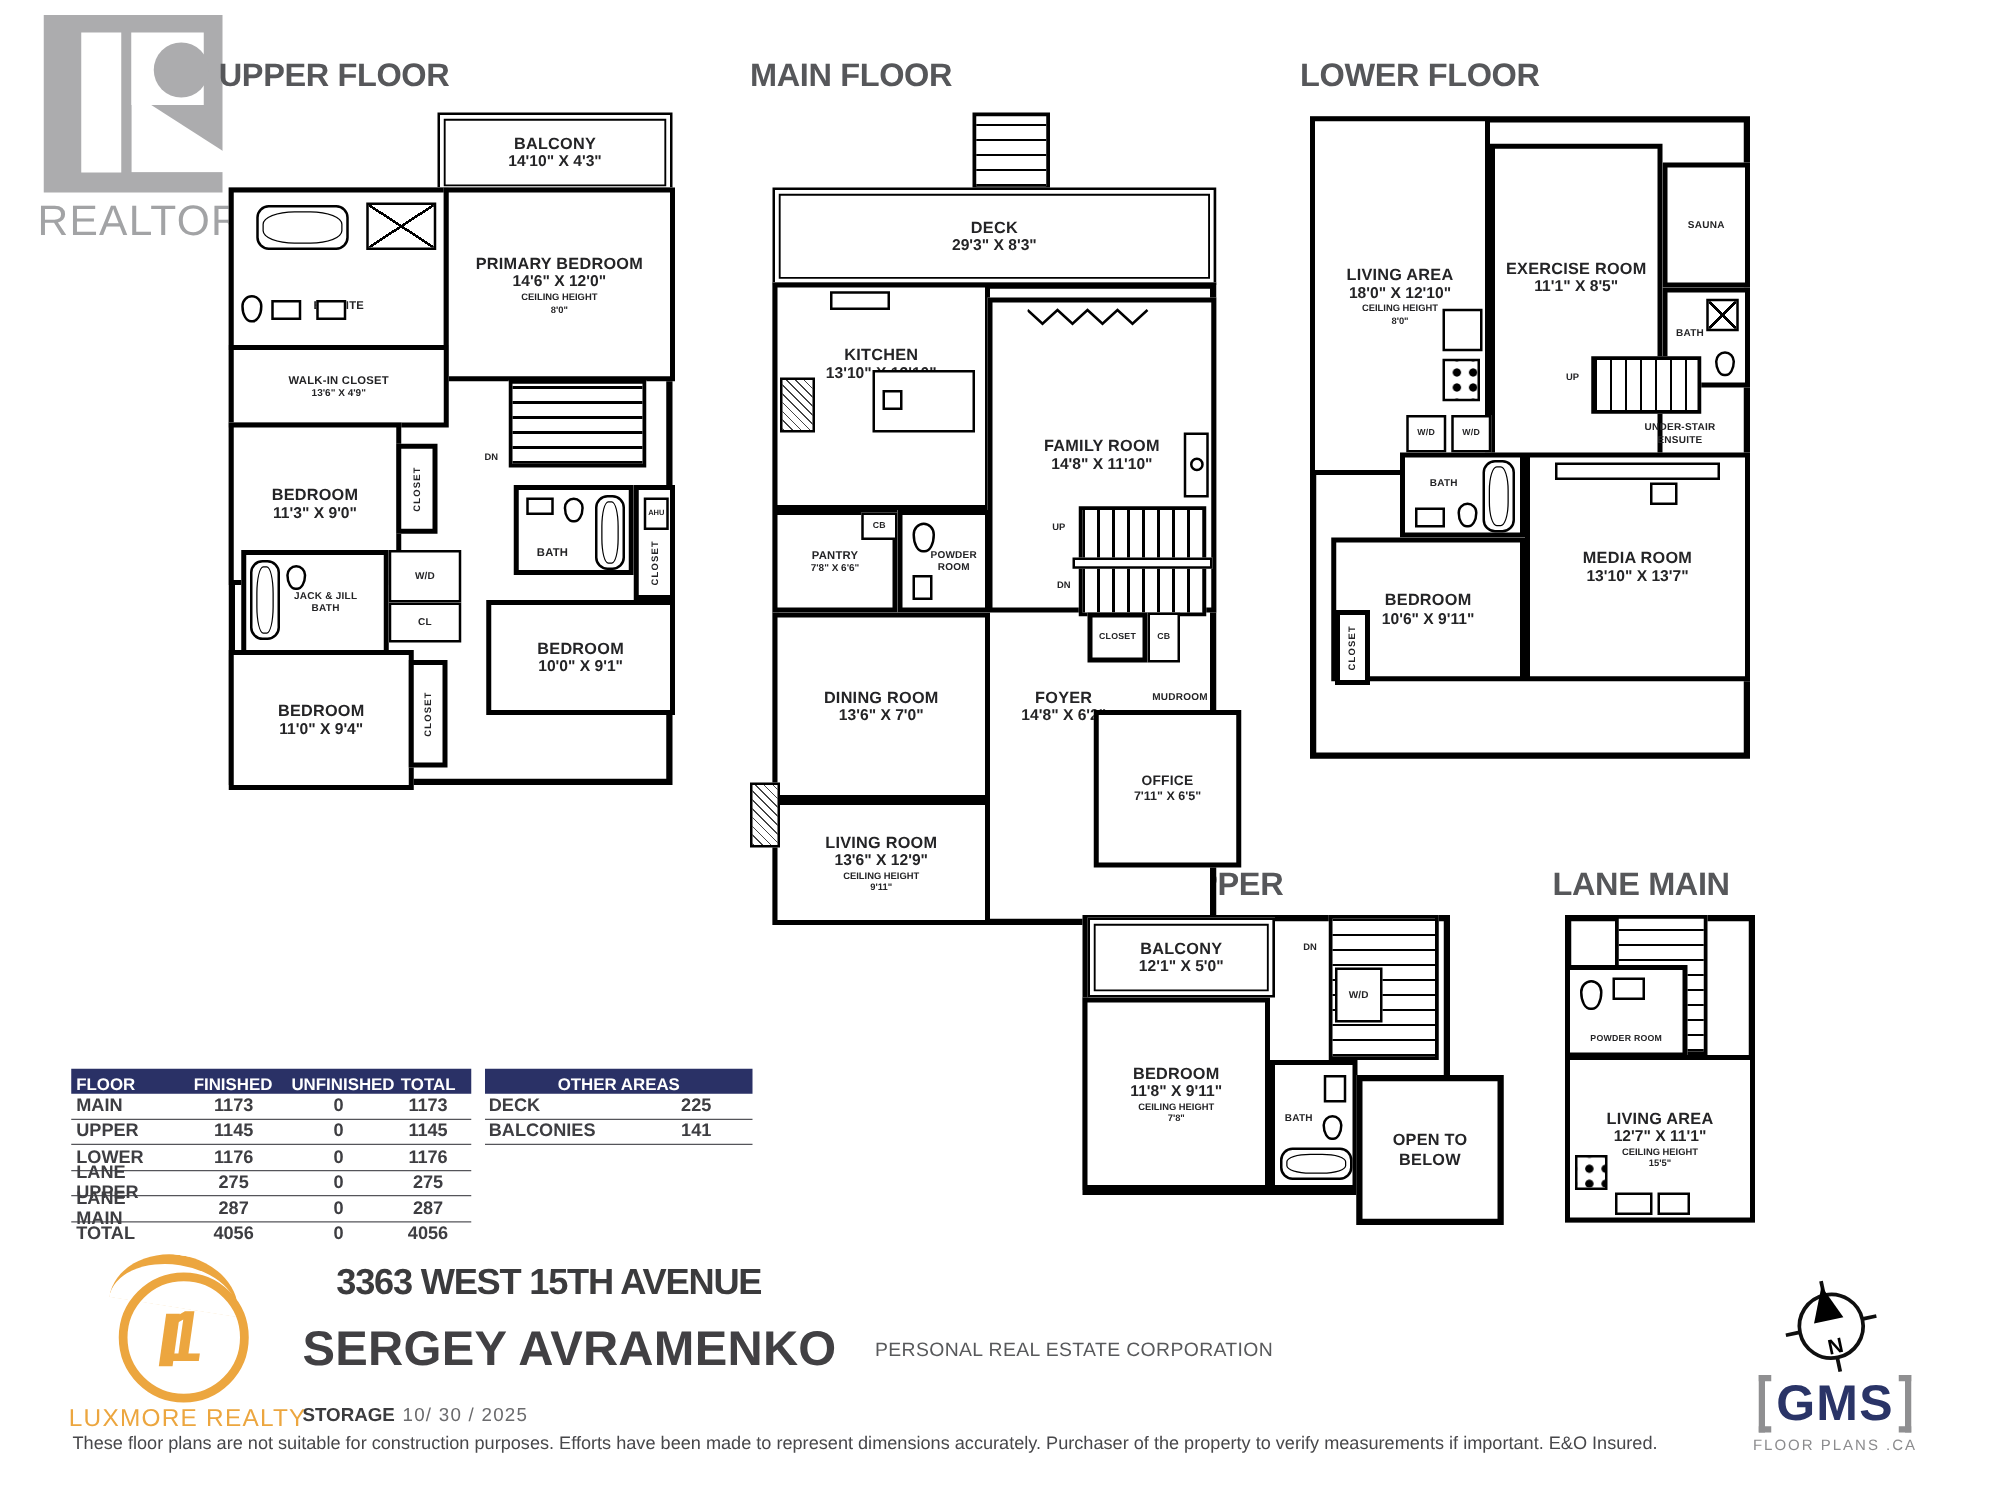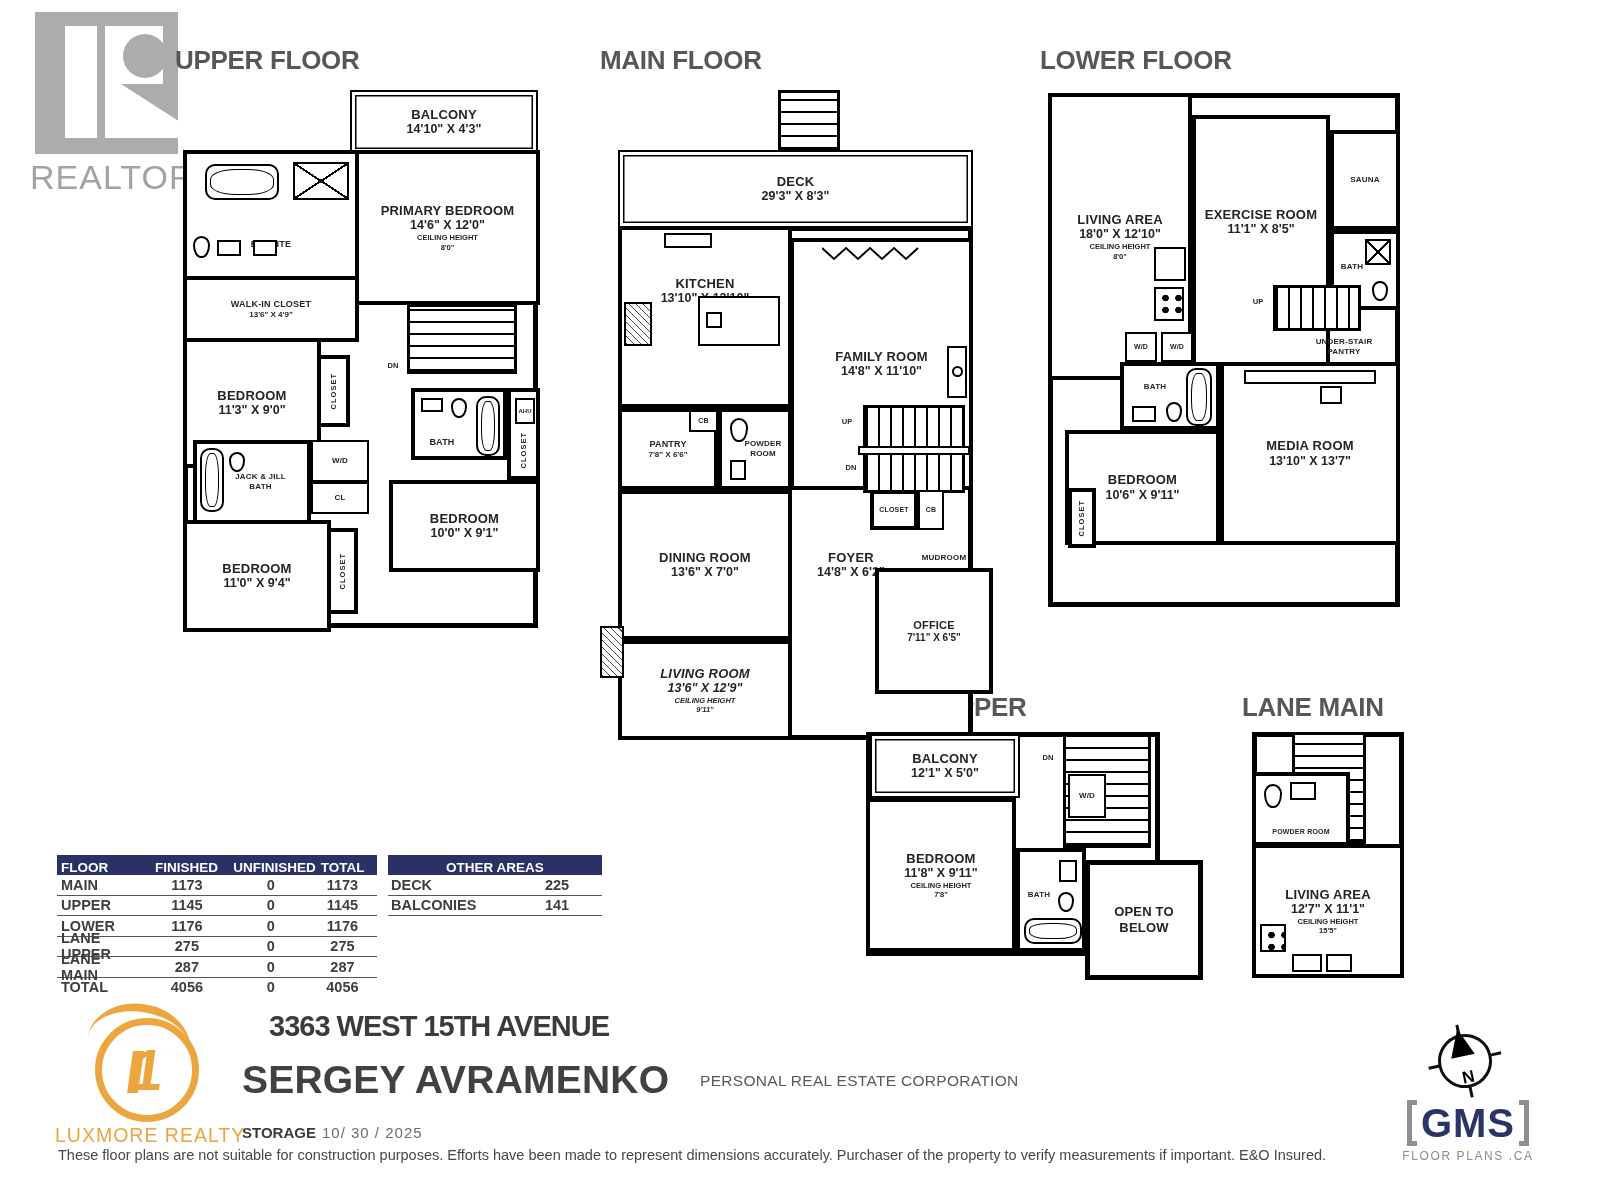--- a/index.html
+++ b/index.html
@@ -265,21 +265,21 @@
     <div class="rm" style="left:285px;top:402px;width:48px;height:40px;">
       <span class="nm s7">CLOSET</span>
     </div>
     <div class="rm b2" style="left:333px;top:402px;width:26px;height:40px;">
       <span class="nm s7">CB</span>
     </div>
     <div class="lb" style="left:330px;top:442px;width:58px;height:56px;">
       <span class="nm s8">MUDROOM</span>
     </div>
 
-    <div class="rm" style="left:33px;top:552px;width:174px;height:100px;font-style:italic;">
+    <div class="rm" style="left:33px;top:552px;width:174px;height:100px;">
       <span class="nm">LIVING ROOM</span>
       <span class="dm">13'6" X 12'9"</span>
       <span class="ch">CEILING HEIGHT</span>
       <span class="ch">9'11"</span>
     </div>
     <div class="fix hatch" style="left:15px;top:538px;width:24px;height:52px;"></div>
 
     <div class="rm" style="left:290px;top:480px;width:118px;height:126px;">
       <span class="nm s11">OFFICE</span>
       <span class="dm s10">7'11" X 6'5"</span>
@@ -310,21 +310,21 @@
       <div class="fix wc" style="right:8px;bottom:5px;width:16px;height:20px;"></div>
       <div class="fix" style="left:6px;bottom:5px;width:20px;height:14px;"></div>
       <span class="nm s8" style="margin-right:26px;">BATH</span>
     </div>
 
     <div class="stairs stairs-v" style="left:233px;top:197px;width:88px;height:46px;"></div>
     <div class="lb" style="left:206px;top:208px;width:24px;height:12px;">
       <span class="ch">UP</span>
     </div>
     <div class="lb" style="left:250px;top:244px;width:108px;height:30px;">
-      <span class="nm s8 wrap" style="white-space:normal;width:76px;">UNDER-STAIR PANTRY</span>
+      <span class="nm s8 wrap" style="white-space:normal;width:76px;">UNDER-STAIR ENSUITE</span>
     </div>
 
     <div class="rm b2" style="left:85px;top:244px;width:32px;height:30px;">
       <span class="nm s7">W/D</span>
     </div>
     <div class="rm b2" style="left:121px;top:244px;width:32px;height:30px;">
       <span class="nm s7">W/D</span>
     </div>
 
     <div class="rm" style="left:80px;top:274px;width:100px;height:68px;">

